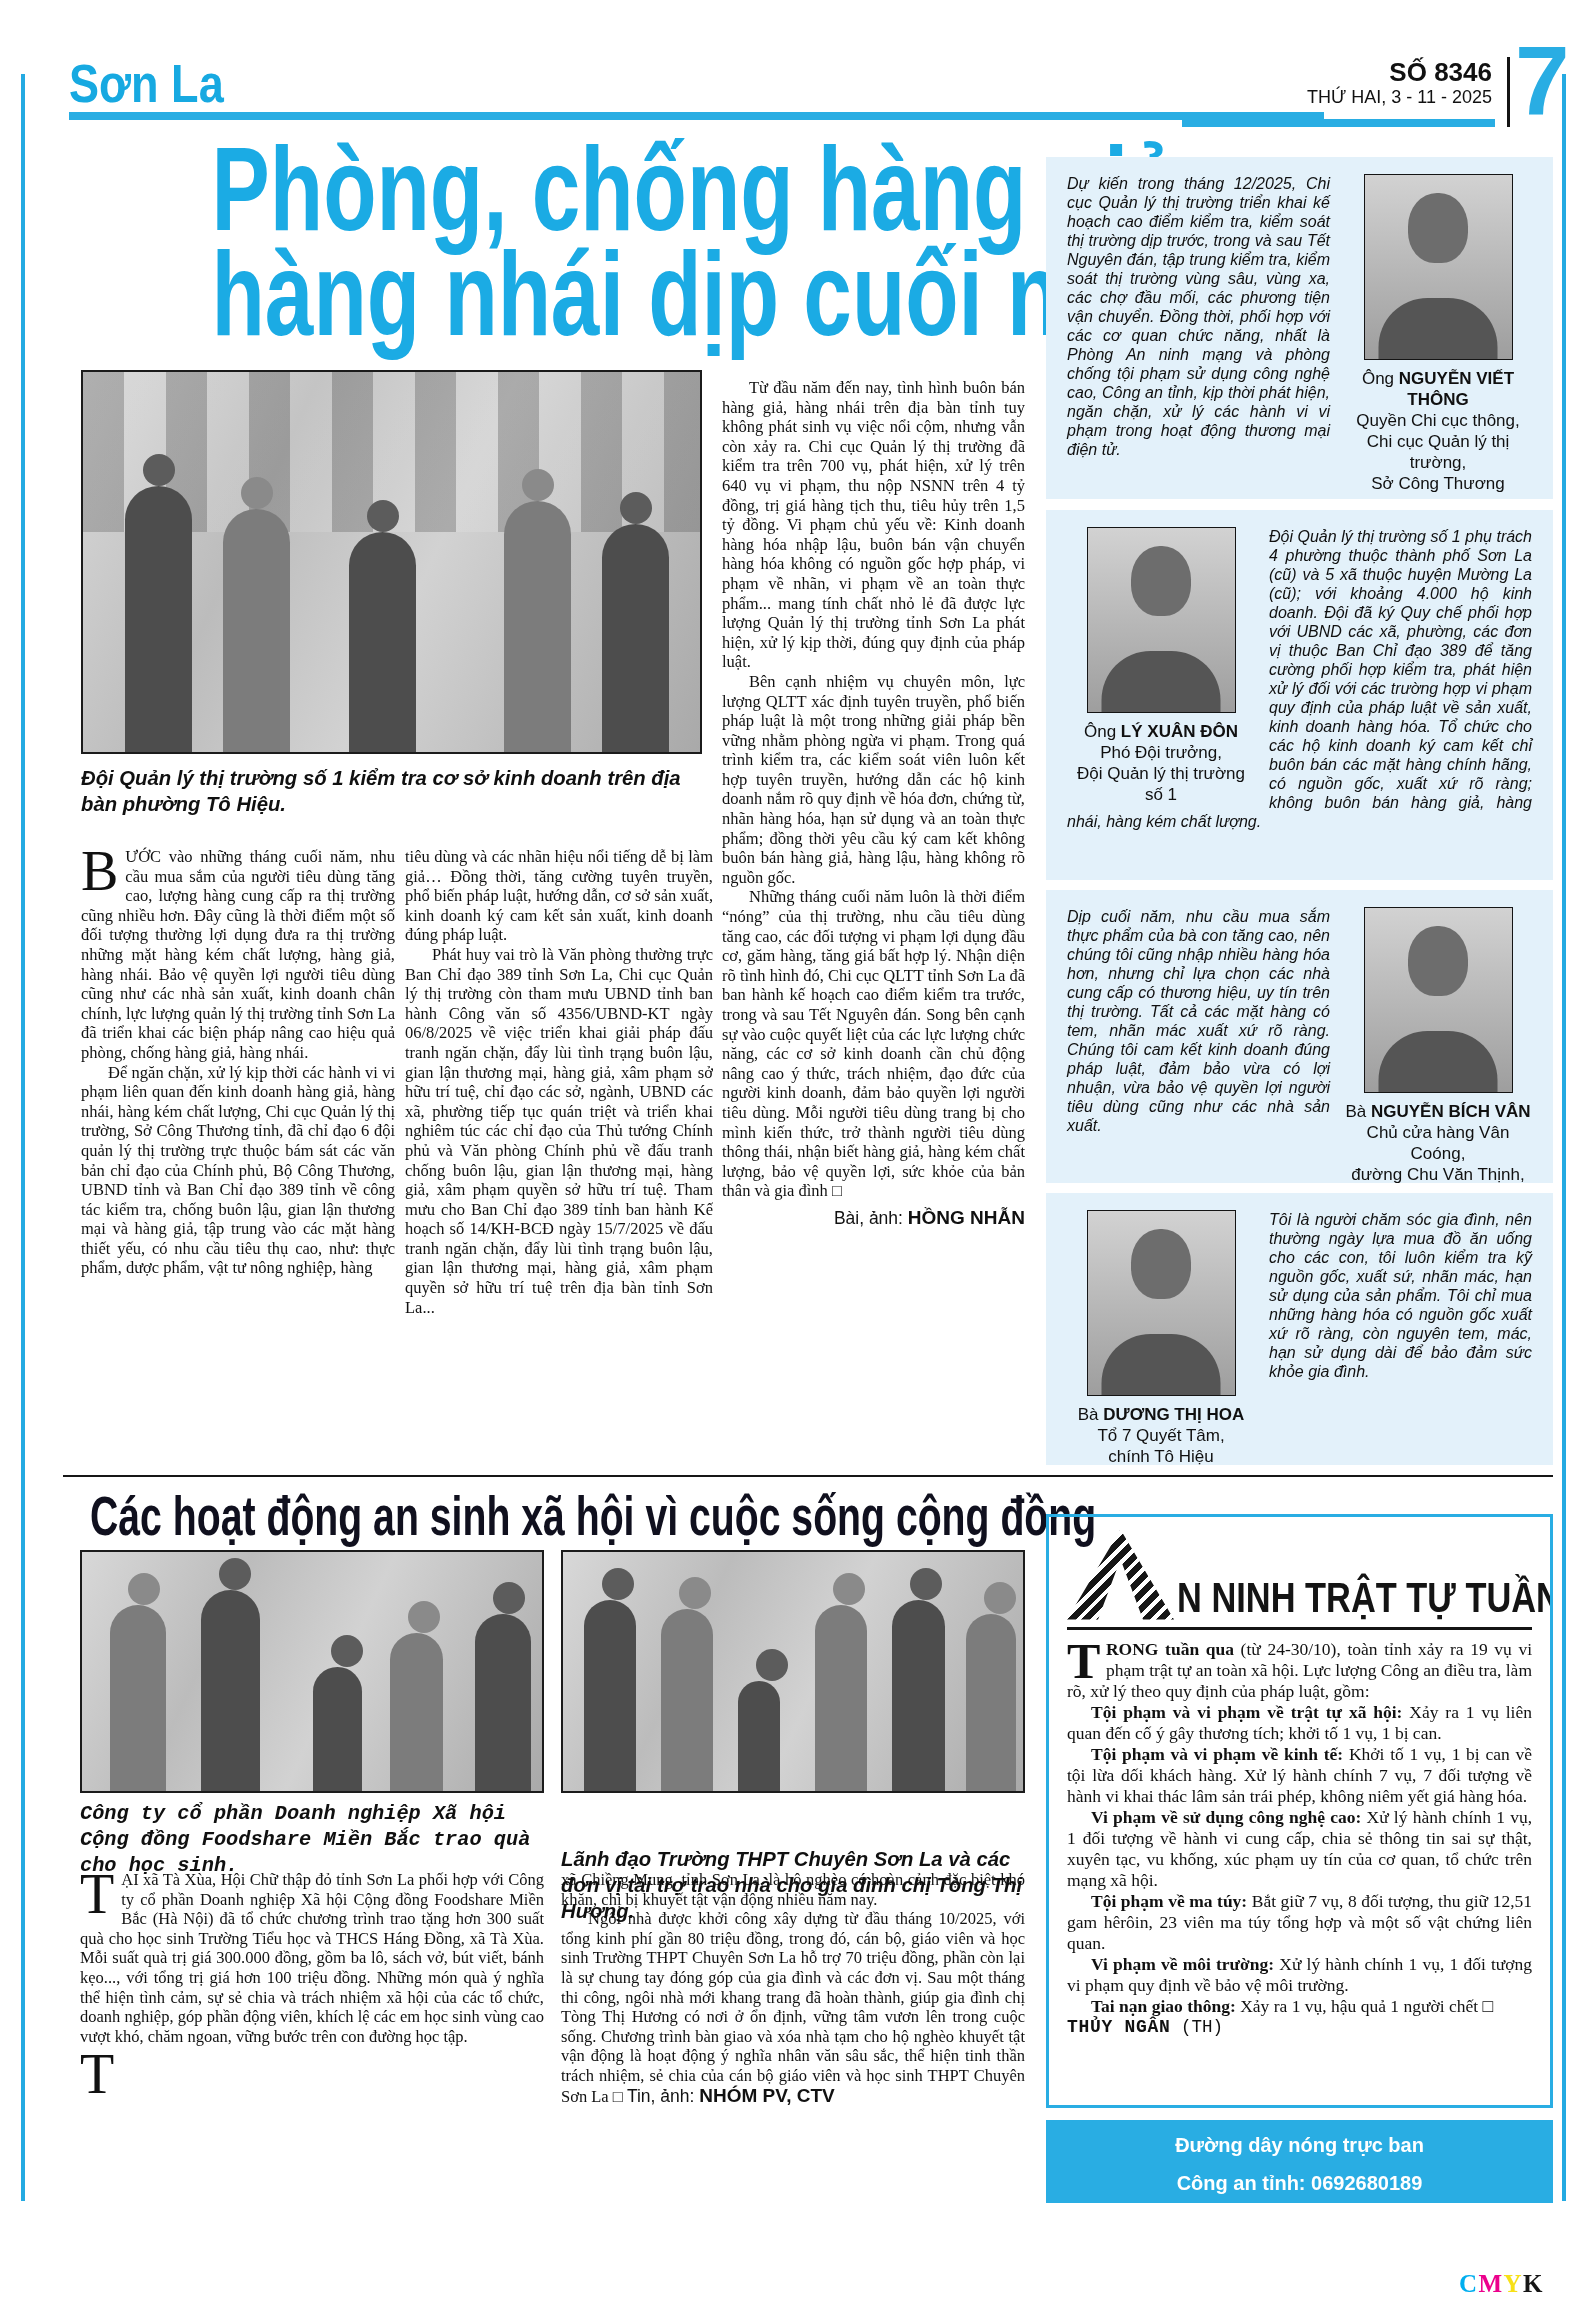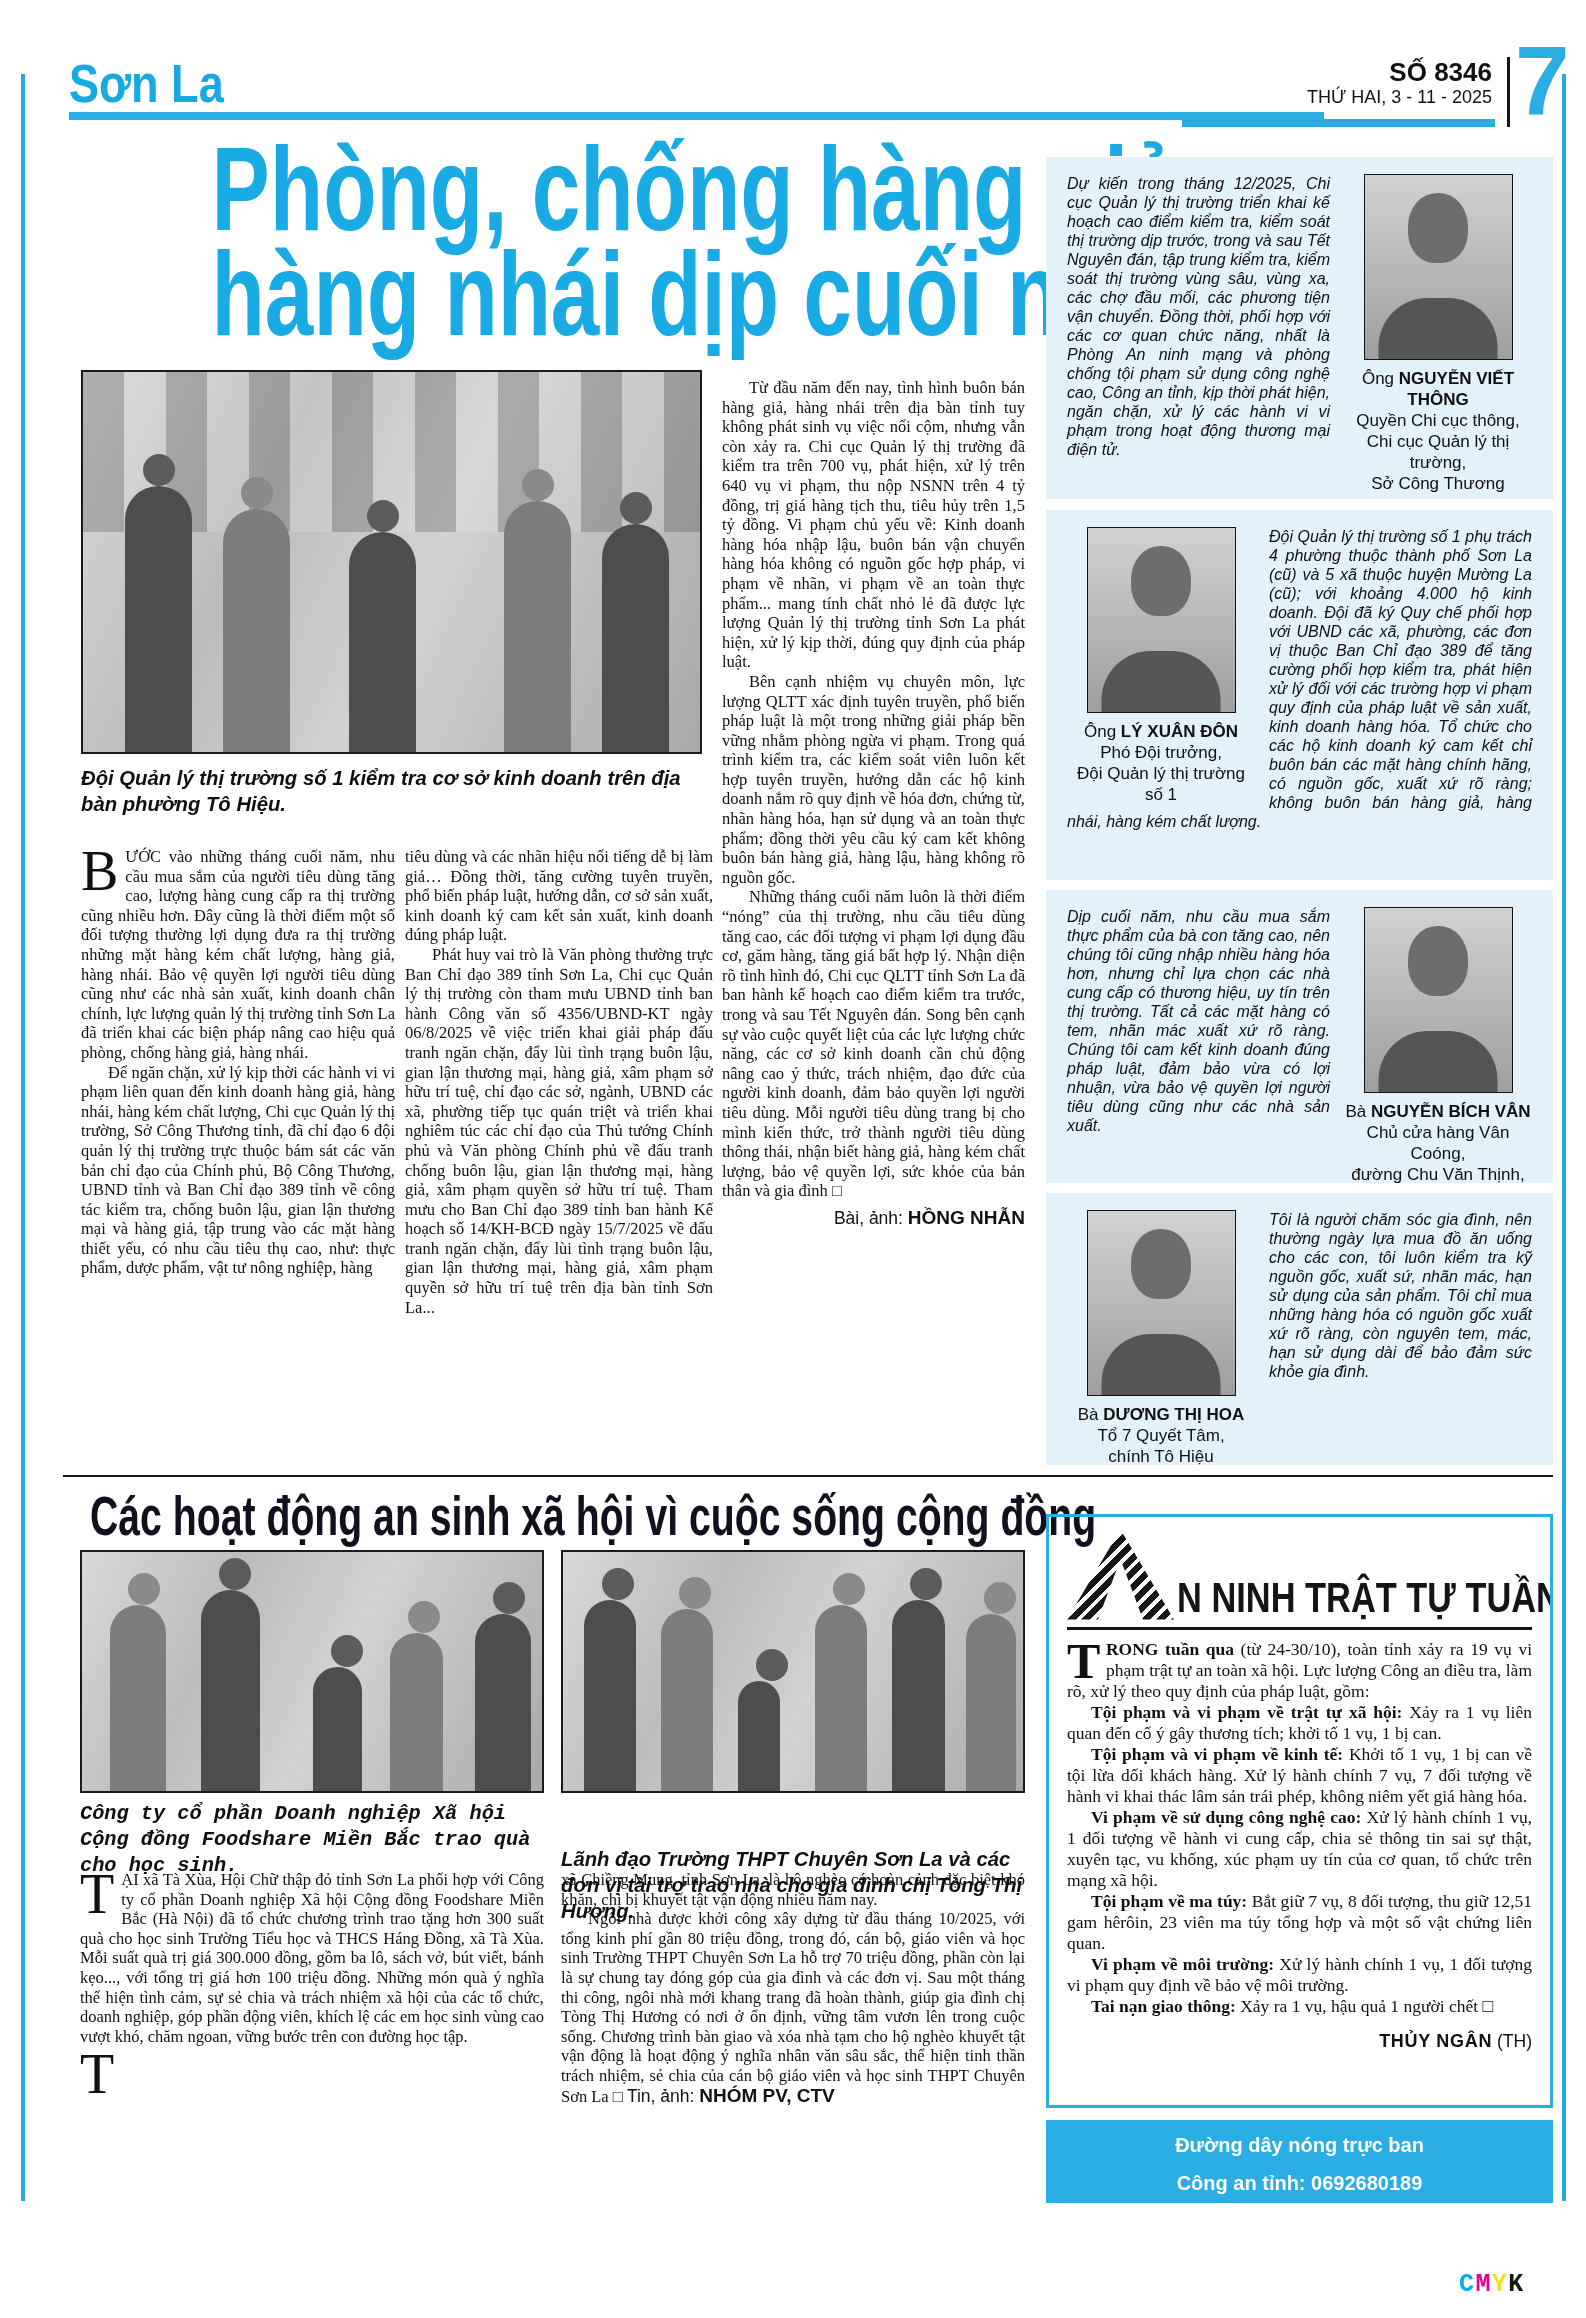--- a/index.html
+++ b/index.html
@@ -70,28 +70,28 @@
   .sec-head{display:flex;align-items:flex-end;border-bottom:3.5px solid #141414;padding-bottom:7px;}
   .alogo{width:107px;height:90px;flex:0 0 auto;
          clip-path:polygon(0% 100%,50% 0%,100% 100%,71% 100%,50% 33%,29% 100%);
          background:repeating-linear-gradient(135deg,#161616 0 6.3px,#fff 6.3px 10.5px);}
   .sec-title{font-family:"Liberation Sans",sans-serif;font-weight:bold;font-size:43px;line-height:45px;
              color:#141414;transform:scaleX(.80);transform-origin:left bottom;white-space:nowrap;margin-left:2.8px;}
   .sec-body{margin-top:9.8px;font-size:17.5px;line-height:21px;text-align:justify;}
   .sec-body p{margin:0;text-indent:24px;}
   .sec-body p.first{text-indent:0;}
   .sec-drop{float:left;font-size:50px;line-height:39px;padding:2.8px 5.6px 0 0;font-weight:bold;}
-  .sec-byline{text-align:right;margin-top:14px;font-family:Liberation Sans, sans-serif;font-size:17.5px;}
+  .sec-byline{margin-top:0;font-family:Liberation Mono, monospace;font-size:17.5px;}
   .sec-byline b{font-size:18px;letter-spacing:0.7px;}
   
   .hotline{position:absolute;left:1046px;top:2120px;width:507px;height:83px;background:#29ade3;
            color:#fff;text-align:center;font-family:"Liberation Sans",sans-serif;font-weight:bold;
            font-size:20px;line-height:38px;padding-top:5.6px;box-sizing:border-box;}
   
-  .cmyk{position:absolute;left:1459px;top:2270px;font-family:Liberation Mono, monospace;font-weight:bold;
+  .cmyk{position:absolute;left:1459px;top:2270px;font-family:Liberation Serif, serif;font-weight:bold;
         font-size:25px;letter-spacing:1.4px;}
   .cmyk .c{color:#00aeef}.cmyk .m{color:#ec008c}.cmyk .y{color:#f7e017}.cmyk .k{color:#161616}
 </style>
 </head>
 <body>
 
 <div class="page">
 
   <div class="vrule left"></div>
   <div class="vrule right"></div>

